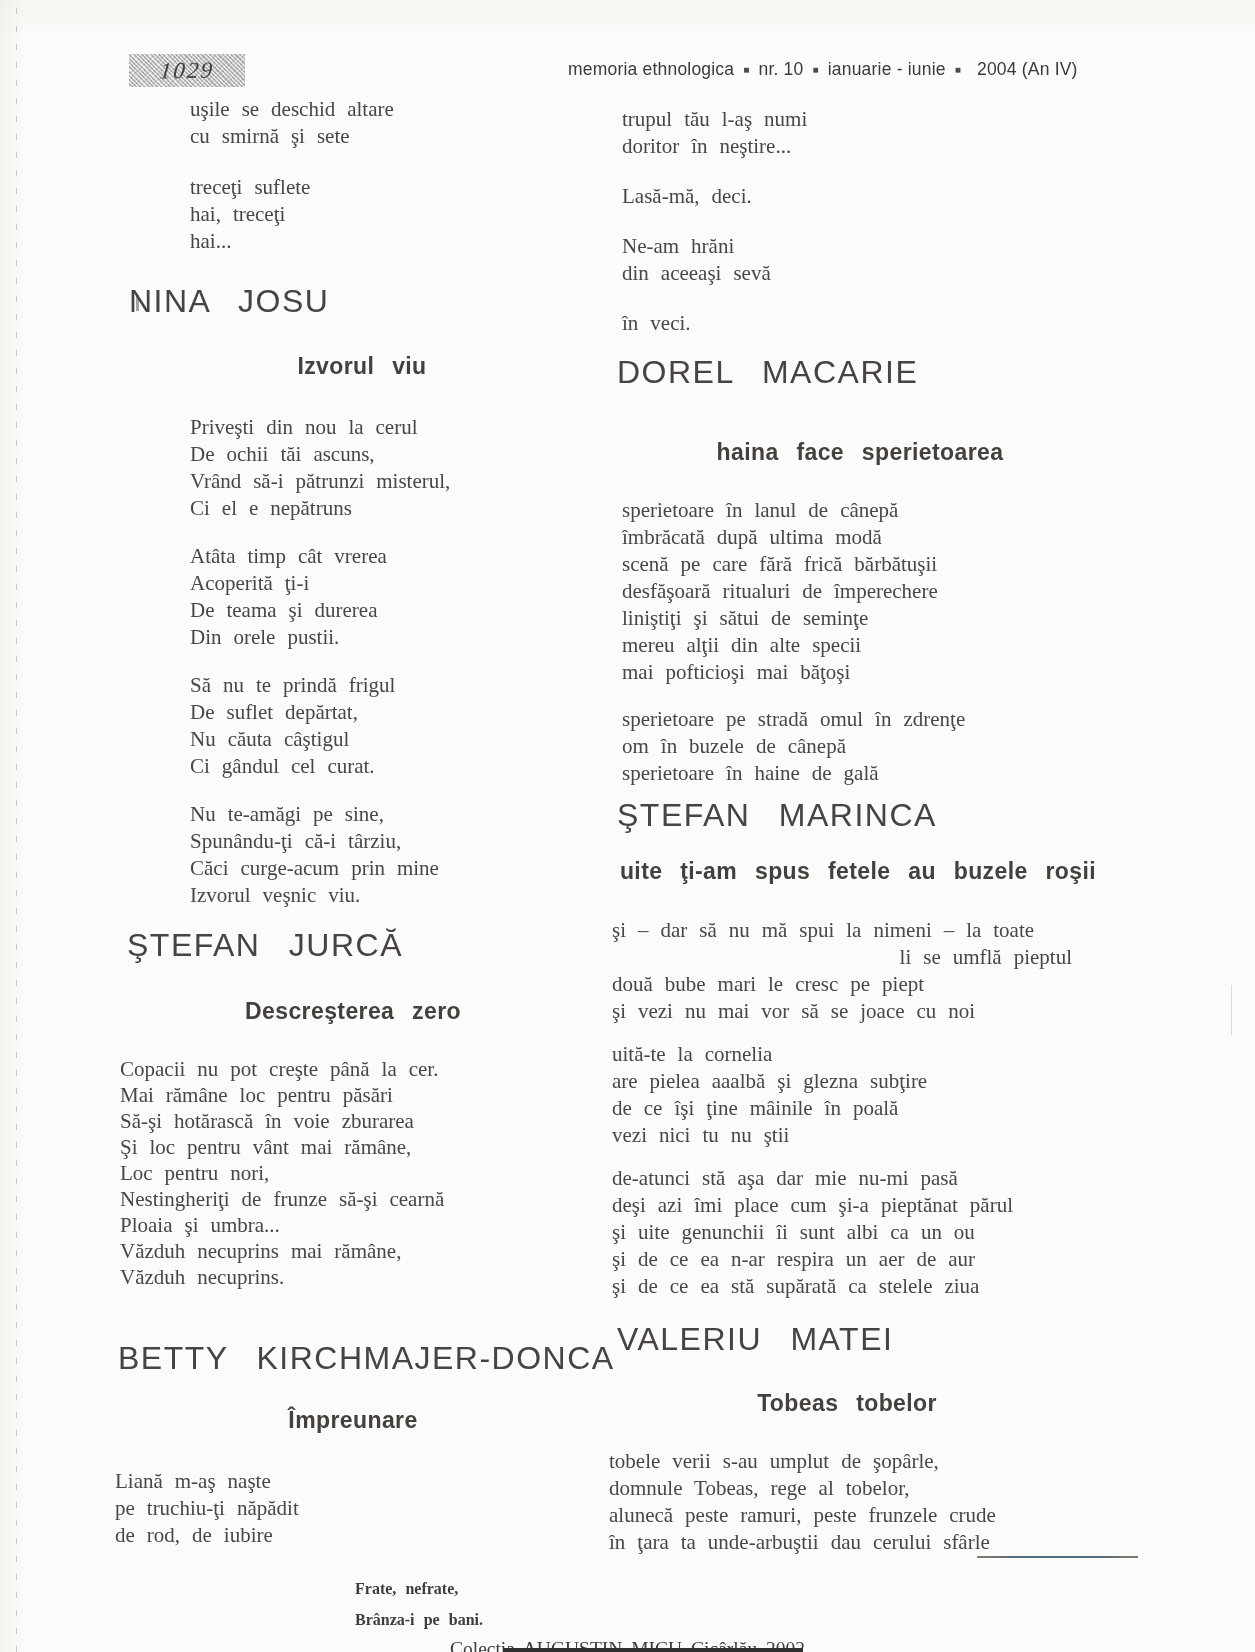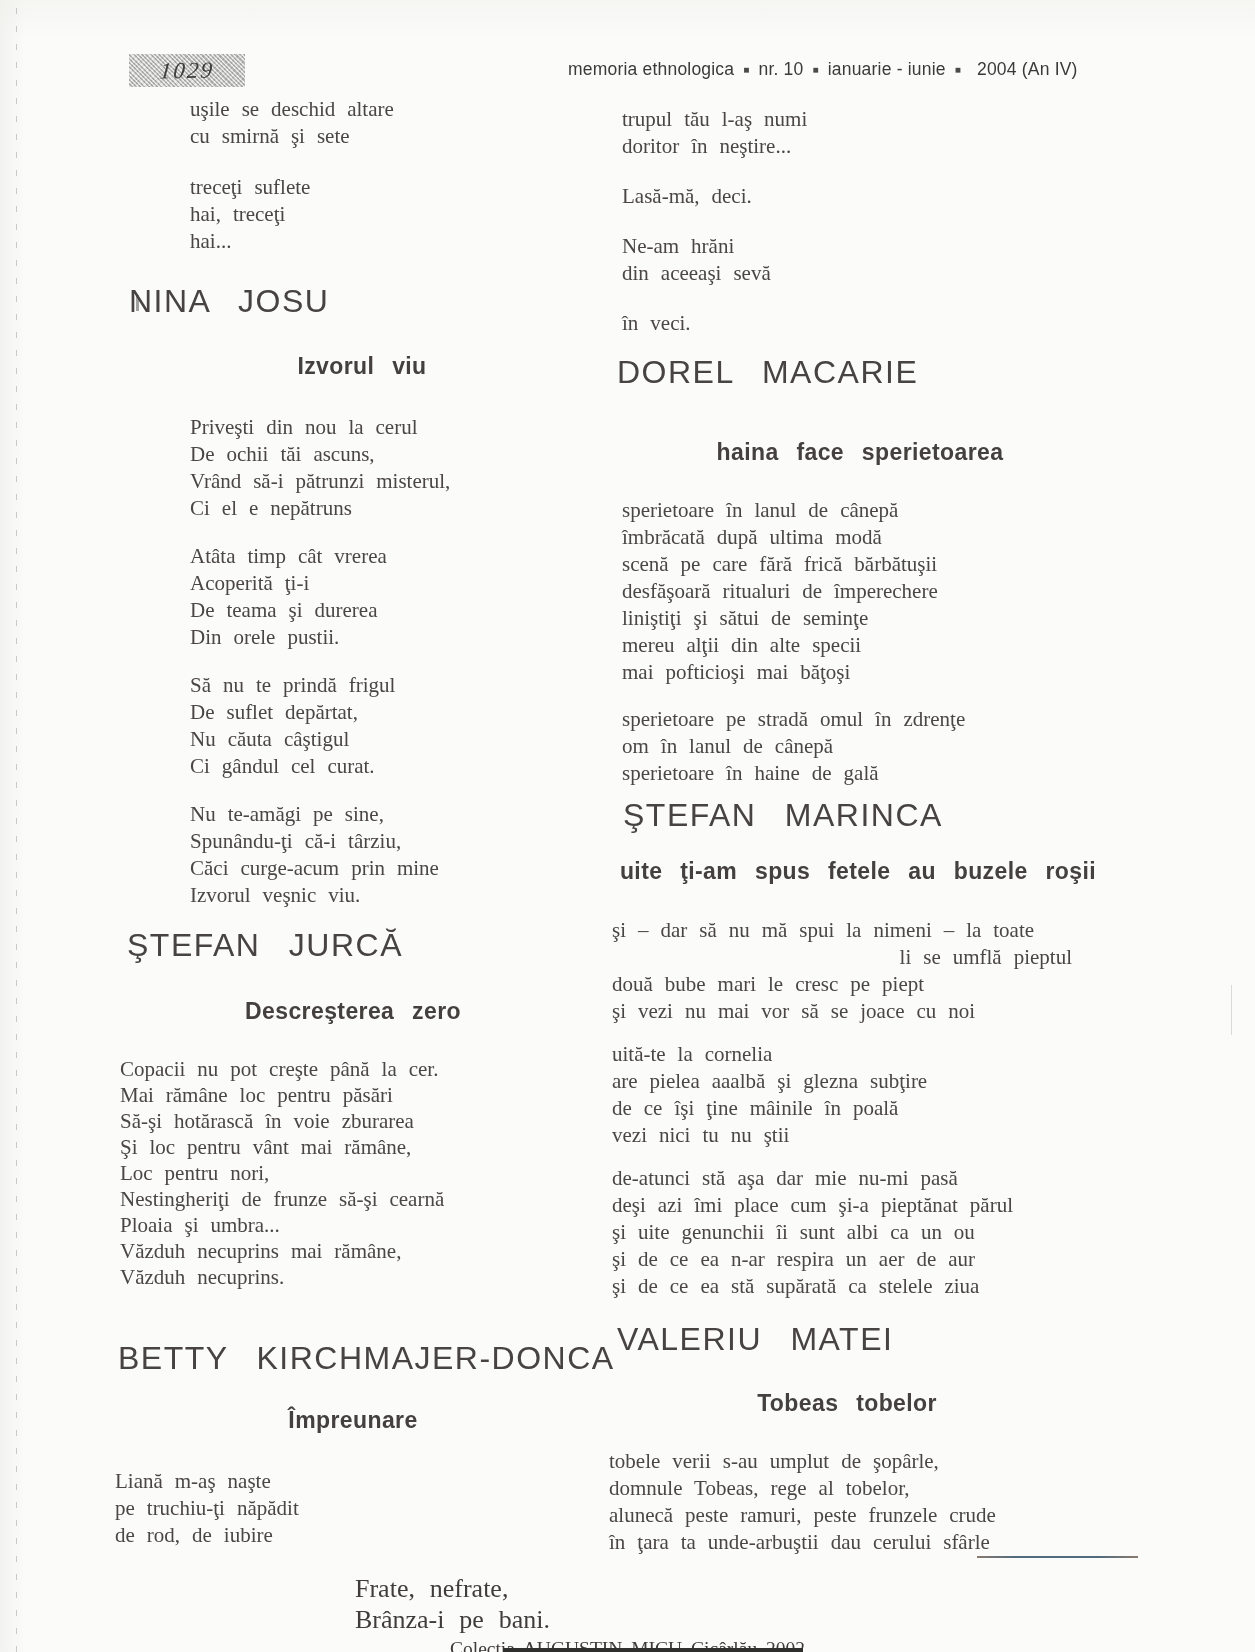--- a/index.html
+++ b/index.html
@@ -65,21 +65,21 @@
   .stanza + .stanza { margin-top:24px; }
   .gap16 .stanza + .stanza { margin-top:16px; }
   .gap20 .stanza + .stanza { margin-top:20px; }
   .gap21 .stanza + .stanza { margin-top:21px; }
   .gap23 .stanza + .stanza { margin-top:23px; }
   .lh26 .poem-line { line-height:26px; }
   .indent72 { padding-left:72px; }
   .indent5 { padding-left:5px; }
   .indent2 { padding-left:2px; }
 
-  .couplet .poem-line { font-weight:400; font-size:26px; line-height:31px; color:#403c3a; }
+  .couplet .poem-line { font-weight:700; font-size:16px; line-height:31px; color:#403c3a; }
 
   .footer-note {
     position:absolute; left:0; right:0; top:1638px; text-align:center;
     font-size:19.5px; color:#3f3b39; word-spacing:4px;
   }
   .footer-rule { position:absolute; left:503px; top:1648px; width:300px; height:4px; background:#2f2f2d; }
   .note-rule {
     position:absolute; left:977px; top:1556px; width:161px; height:2px;
     background:linear-gradient(90deg,#8a7a6e,#506b7d 25%,#506b7d 75%,#8a7a6e);
   }
@@ -201,26 +201,26 @@
           <div class="poem-line">sperietoare în lanul de cânepă</div>
           <div class="poem-line">îmbrăcată după ultima modă</div>
           <div class="poem-line">scenă pe care fără frică bărbătuşii</div>
           <div class="poem-line">desfăşoară ritualuri de împerechere</div>
           <div class="poem-line">liniştiţi şi sătui de seminţe</div>
           <div class="poem-line">mereu alţii din alte specii</div>
           <div class="poem-line">mai pofticioşi mai băţoşi</div>
         </div>
         <div class="stanza">
           <div class="poem-line">sperietoare pe stradă omul în zdrenţe</div>
-          <div class="poem-line">om în lanul de cânepă</div>
+          <div class="poem-line">om în buzele de cânepă</div>
           <div class="poem-line">sperietoare în haine de gală</div>
         </div>
       </div>
 
-    <div class="sec author" style="top:798px;margin-left:6px;">ŞTEFAN MARINCA</div>
+    <div class="sec author" style="top:798px;">ŞTEFAN MARINCA</div>
     <div class="sec title" style="top:856px; padding-right:66px;">uite ţi-am spus fetele au buzele roşii</div>
     <div class="sec gap16" style="top:917px; left:-5px; width:460px;">
         <div class="stanza">
           <div class="poem-line">şi – dar să nu mă spui la nimeni – la toate</div>
           <div class="poem-line align-right">li se umflă pieptul</div>
           <div class="poem-line">două bube mari le cresc pe piept</div>
           <div class="poem-line">şi vezi nu mai vor să se joace cu noi</div>
         </div>
         <div class="stanza">
           <div class="poem-line">uită-te la cornelia</div>

